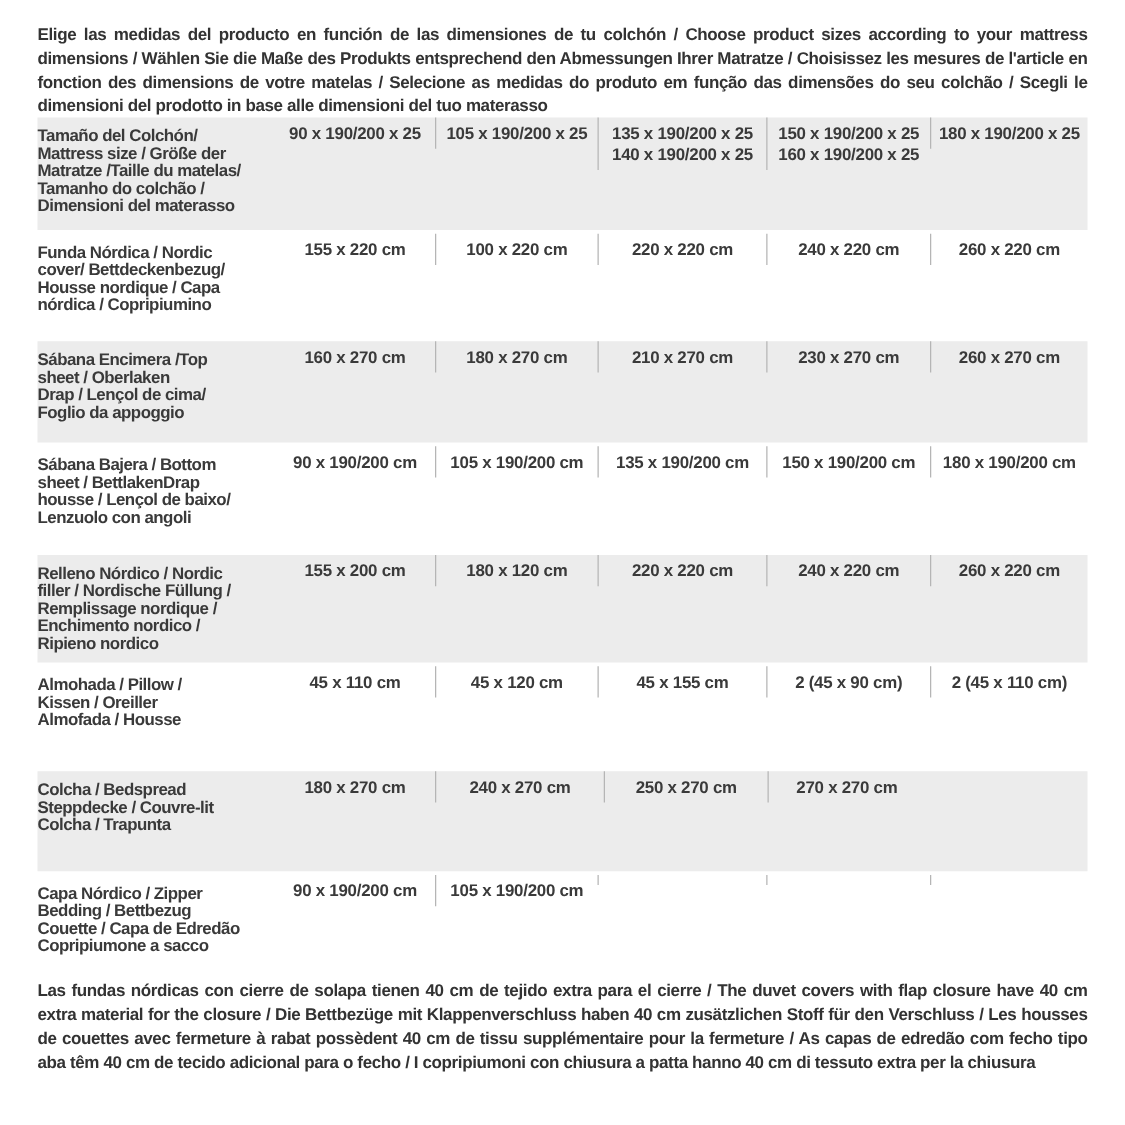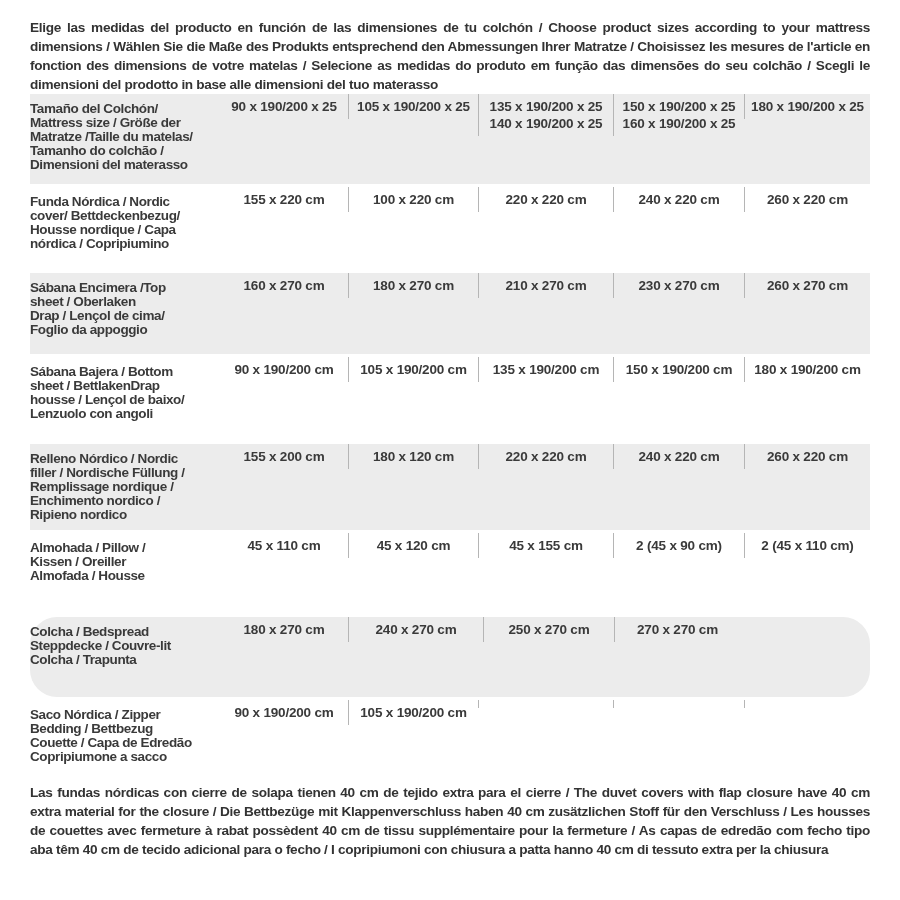--- a/index.html
+++ b/index.html
@@ -58,21 +58,21 @@
   .w2{width:130px;}
   .w3{width:135px;}
   .w4{width:131px;}
   .w5{width:126px;}
   .r1{min-height:90px;}
   .r2{min-height:83px;}
   .r3{min-height:81px;}
   .r4{min-height:84px;}
   .r5{min-height:85px;}
   .r6{min-height:81px;}
-  .r7{min-height:80px;border-radius:27px;}
+  .r7{min-height:80px;}
   .r8{min-height:77px;}
 </style>
 </head>
 <body>
 
 <p class="intro">Elige las medidas del producto en función de las dimensiones de tu colchón / Choose product sizes according to your mattress dimensions / Wählen Sie die Maße des Produkts entsprechend den Abmessungen Ihrer Matratze / Choisissez les mesures de l'article en fonction des dimensions de votre matelas / Selecione as medidas do produto em função das dimensões do seu colchão / Scegli le dimensioni del prodotto in base alle dimensioni del tuo materasso</p>
 
 <div class="size-table">
 
   <div class="row stripe r1">
@@ -154,21 +154,21 @@
     <div class="cell label">Colcha / Bedspread
 Steppdecke / Couvre-lit
 Colcha / Trapunta</div>
     <div class="cell val first w1">180 x 270 cm</div>
     <div class="cell val w3">240 x 270 cm</div>
     <div class="cell val w4">250 x 270 cm</div>
     <div class="cell val w5">270 x 270 cm</div>
   </div>
 
   <div class="row r8">
-    <div class="cell label">Saco Nórdica / Zipper
+    <div class="cell label">Capa Nórdico / Zipper
 Bedding / Bettbezug
 Couette  / Capa de Edredão
 Copripiumone a sacco</div>
     <div class="cell val first w1">90 x 190/200 cm</div>
     <div class="cell val w2">105 x 190/200 cm</div>
     <div class="cell val w3"></div>
     <div class="cell val w4"></div>
     <div class="cell val w5"></div>
   </div>
 

